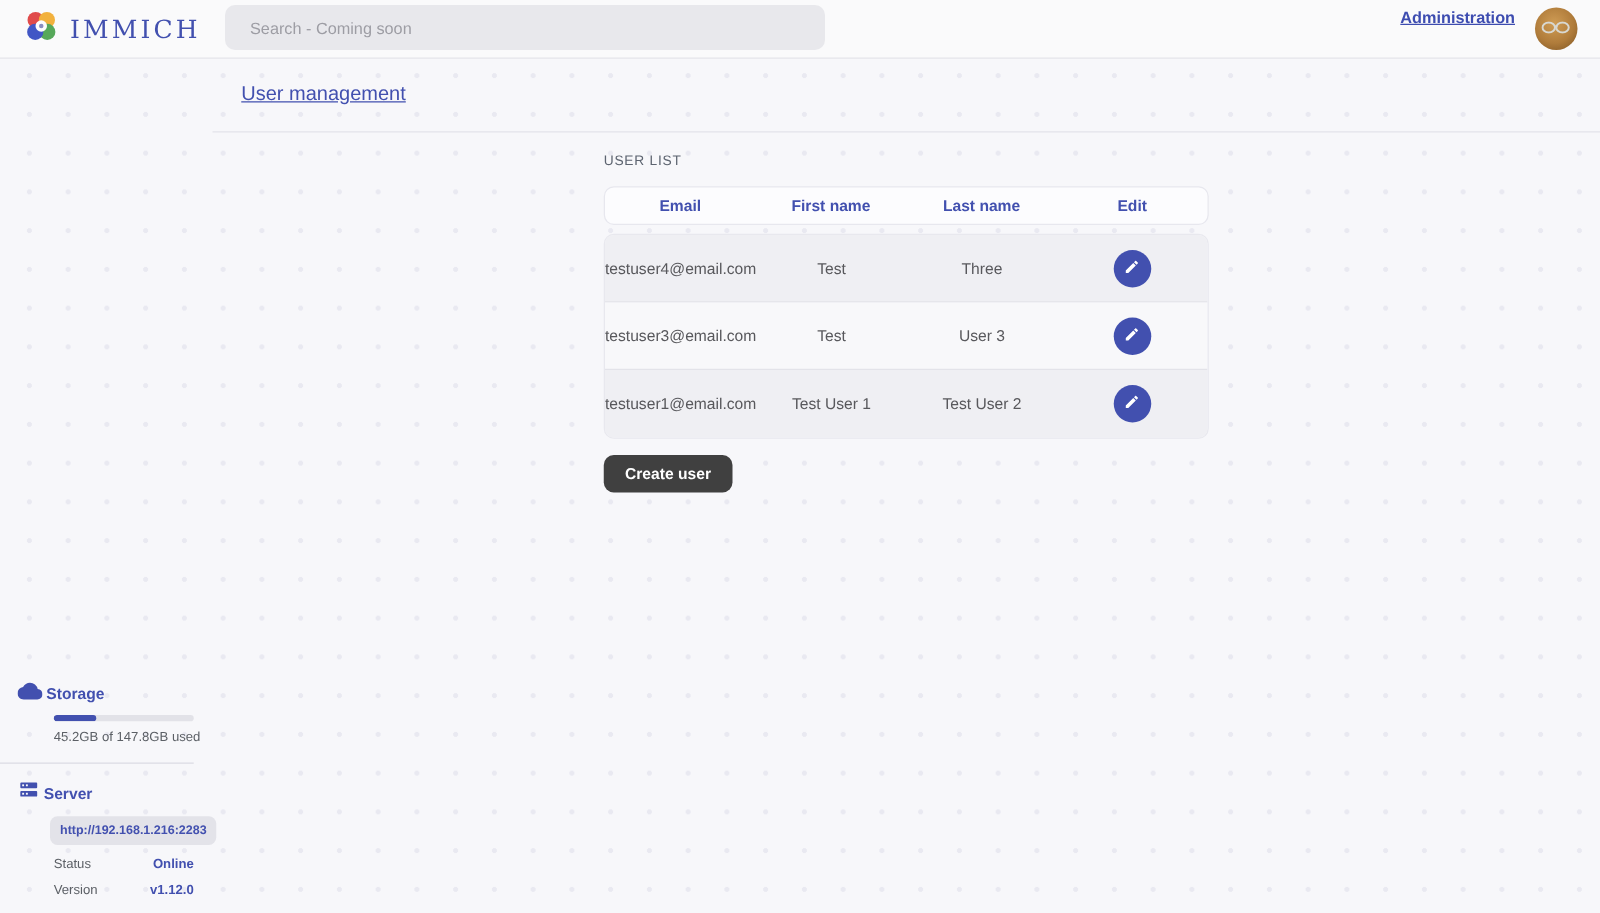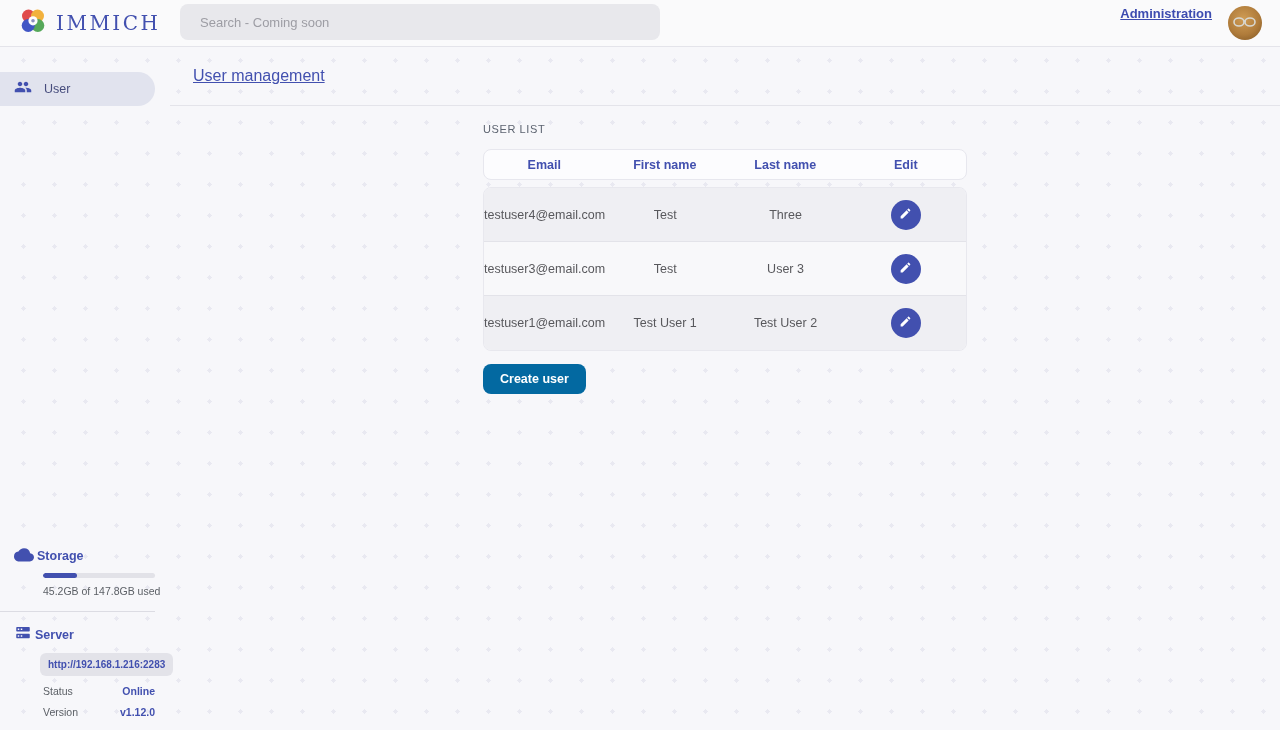--- a/index.html
+++ b/index.html
@@ -94,21 +94,21 @@
   .t-row:nth-child(odd) { background:#efeff3; }
   .t-row:nth-child(even) { background:#f8f8fa; }
   .t-cell { text-align:center; font-size:12.5px; color:#58585c; }
   .edit-cell { display:flex; justify-content:center; }
   .edit-btn {
     width:30px; height:30px; border-radius:50%; background:#4250af; border:none;
     display:flex; align-items:center; justify-content:center; cursor:pointer;
   }
 
   .create-btn {
-    margin-top:13px; background:#0369a1; color:#fff; border:none; border-radius:8px;
+    margin-top:13px; background:#404040; color:#fff; border:none; border-radius:8px;
     padding:8px 17px; font-size:12.5px; font-weight:bold; cursor:pointer;
     font-family:"Liberation Sans", sans-serif;
   }
 
   .ind { fill:#4250af; }
 </style>
 </head>
 <body>
 
 <header class="navbar">
@@ -136,28 +136,20 @@
       <svg width="24" height="10" viewBox="0 0 24 10">
         <ellipse cx="6" cy="5" rx="5" ry="4" fill="none" stroke="#d8d8d2" stroke-width="1.6"></ellipse>
         <ellipse cx="17" cy="5" rx="5" ry="4" fill="none" stroke="#d8d8d2" stroke-width="1.6"></ellipse>
         <line x1="11" y1="4" x2="13" y2="4" stroke="#d8d8d2" stroke-width="1.4"></line>
       </svg>
     </div>
   </div>
 </header>
 
 <nav class="sidebar">
-  <div class="side-item">
-    <span>
-      <svg width="18" height="18" viewBox="0 0 24 24">
-        <path class="ind" d="M16 11c1.66 0 2.99-1.34 2.99-3S17.66 5 16 5c-1.66 0-3 1.34-3 3s1.34 3 3 3zm-8 0c1.66 0 2.99-1.34 2.99-3S9.66 5 8 5C6.34 5 5 6.34 5 8s1.34 3 3 3zm0 2c-2.33 0-7 1.17-7 3.5V19h14v-2.5c0-2.33-4.67-3.5-7-3.5zm8 0c-.29 0-.62.02-.97.05 1.16.84 1.97 1.97 1.97 3.45V19h6v-2.5c0-2.33-4.67-3.5-7-3.5z"></path>
-      </svg>
-    </span>
-    <span class="label">User</span>
-  </div>
 
   <div class="sidebar-footer">
     
     <div class="foot-title-row">
       <span>
         <svg width="20" height="16" viewBox="0 0 24 18">
           <path class="ind" d="M19.35 8.04A7.49 7.49 0 0 0 12 2C9.11 2 6.6 3.64 5.35 6.04A5.994 5.994 0 0 0 0 12c0 3.31 2.69 6 6 6h13c2.76 0 5-2.24 5-5 0-2.64-2.05-4.78-4.65-4.96z"></path>
         </svg>
       </span>
       <span class="foot-title">Storage</span>

